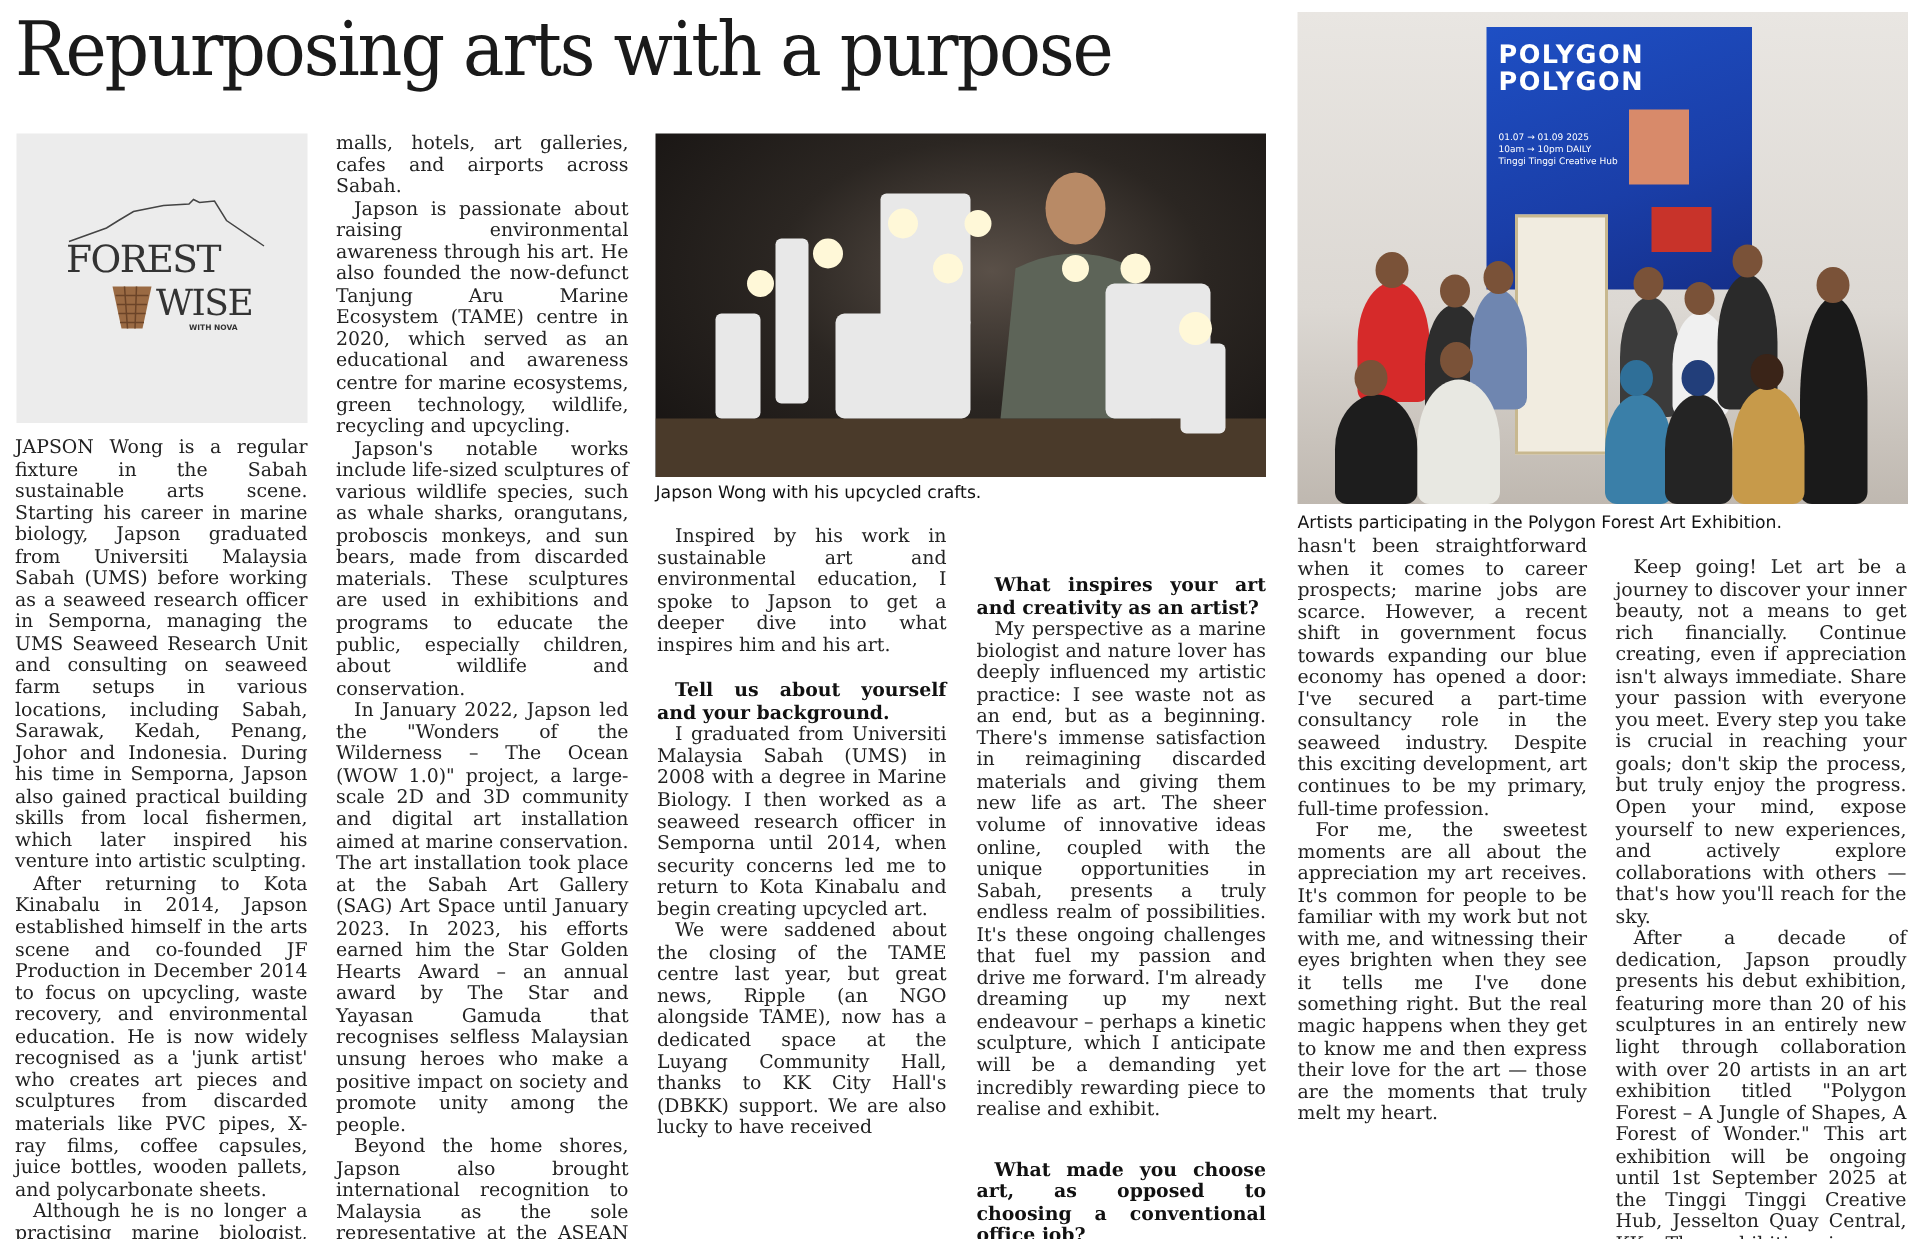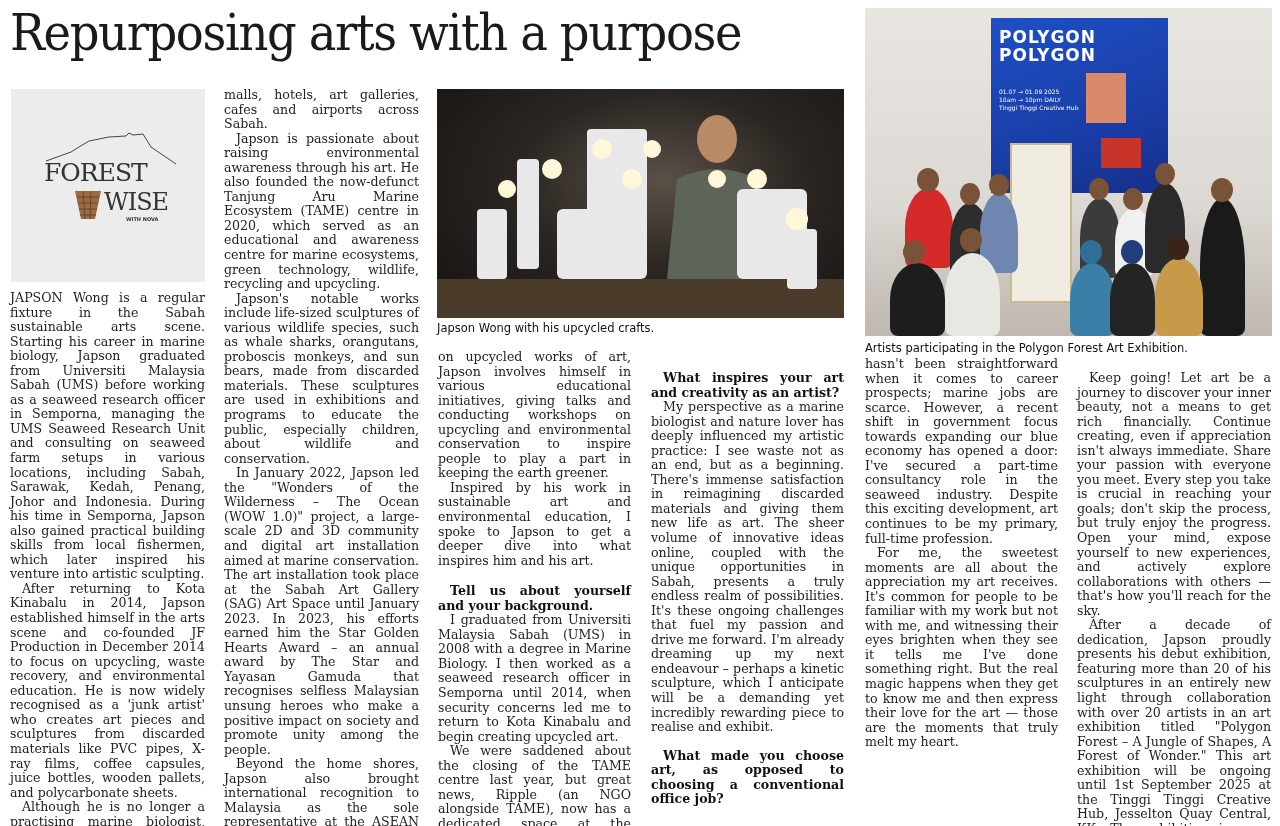--- a/index.html
+++ b/index.html
@@ -12,21 +12,21 @@
     letter-spacing: -1.5px; font-weight: normal; color: #1a1a1a;
     transform: scaleX(0.93); transform-origin: left top;
   }
 
   .col {
     position: absolute; font-size: 12.6px; line-height: 14.55px;
     text-align: justify; color: #222;
   }
   .col p { text-indent: 12px; }
   .col p.noindent { text-indent: 0; }
-  .col .q { font-weight: bold; text-indent: 12px; margin-top: 14px; color: #111; }
+  .col .q { font-weight: bold; text-indent: 12px; margin-top: 26px; color: #111; }
   .col .gap { margin-top: 14px; }
 
   .caption {
     position: absolute; font-size: 11.5px; line-height: 14px; color: #111;
     font-family: "DejaVu Sans", sans-serif; white-space: nowrap;
   }
 
   
   .logo-box {
     position: absolute; left: 11px; top: 89px; width: 194px; height: 193px;
@@ -174,21 +174,20 @@
 <div class="col" style="left:224px;top:88px;width:195px;">
   <p class="noindent">malls, hotels, art galleries, cafes and airports across Sabah.</p>
   <p>Japson is passionate about raising environmental awareness through his art. He also founded the now-defunct Tanjung Aru Marine Ecosystem (TAME) centre in 2020, which served as an educational and awareness centre for marine ecosystems, green technology, wildlife, recycling and upcycling.</p>
   <p>Japson's notable works include life-sized sculptures of various wildlife species, such as whale sharks, orangutans, proboscis monkeys, and sun bears, made from discarded materials. These sculptures are used in exhibitions and programs to educate the public, especially children, about wildlife and conservation.</p>
   <p>In January 2022, Japson led the "Wonders of the Wilderness – The Ocean (WOW 1.0)" project, a large-scale 2D and 3D community and digital art installation aimed at marine conservation. The art installation took place at the Sabah Art Gallery (SAG) Art Space until January 2023. In 2023, his efforts earned him the Star Golden Hearts Award – an annual award by The Star and Yayasan Gamuda that recognises selfless Malaysian unsung heroes who make a positive impact on society and promote unity among the people.</p>
   <p>Beyond the home shores, Japson also brought international recognition to Malaysia as the sole representative at the ASEAN "Art for All" Project (Bangkok, August 2024). Selected by the National Art Gallery for his expertise in upcycling, his participation embodied the theme: "Diversity, Creativity, Sustainability."</p>
 
 </div>
 
 <div class="col" style="left:438px;top:350px;width:193px;">
-  <p class="noindent">on upcycled works of art, Japson involves himself in various educational initiatives, giving talks and conducting workshops on upcycling and environmental conservation to inspire people to play a part in keeping the earth greener.</p>
   <p>Inspired by his work in sustainable art and environmental education, I spoke to Japson to get a deeper dive into what inspires him and his art.</p>
   <p class="q gap" style="margin-top:16px;">Tell us about yourself and your background.</p>
   <p>I graduated from Universiti Malaysia Sabah (UMS) in 2008 with a degree in Marine Biology. I then worked as a seaweed research officer in Semporna until 2014, when security concerns led me to return to Kota Kinabalu and begin creating upcycled art.</p>
   <p>We were saddened about the closing of the TAME centre last year, but great news, Ripple (an NGO alongside TAME), now has a dedicated space at the Luyang Community Hall, thanks to KK City Hall's (DBKK) support. We are also lucky to have received</p>
 </div>
 
 <div class="col" style="left:651px;top:357px;width:193px;">
   <p class="q">What inspires your art and creativity as an artist?</p>
   <p>My perspective as a marine biologist and nature lover has deeply influenced my artistic practice: I see waste not as an end, but as a beginning. There's immense satisfaction in reimagining discarded materials and giving them new life as art. The sheer volume of innovative ideas online, coupled with the unique opportunities in Sabah, presents a truly endless realm of possibilities. It's these ongoing challenges that fuel my passion and drive me forward. I'm already dreaming up my next endeavour – perhaps a kinetic sculpture, which I anticipate will be a demanding yet incredibly rewarding piece to realise and exhibit.</p>
   <p class="q">What made you choose art, as opposed to choosing a conventional office job?</p>

